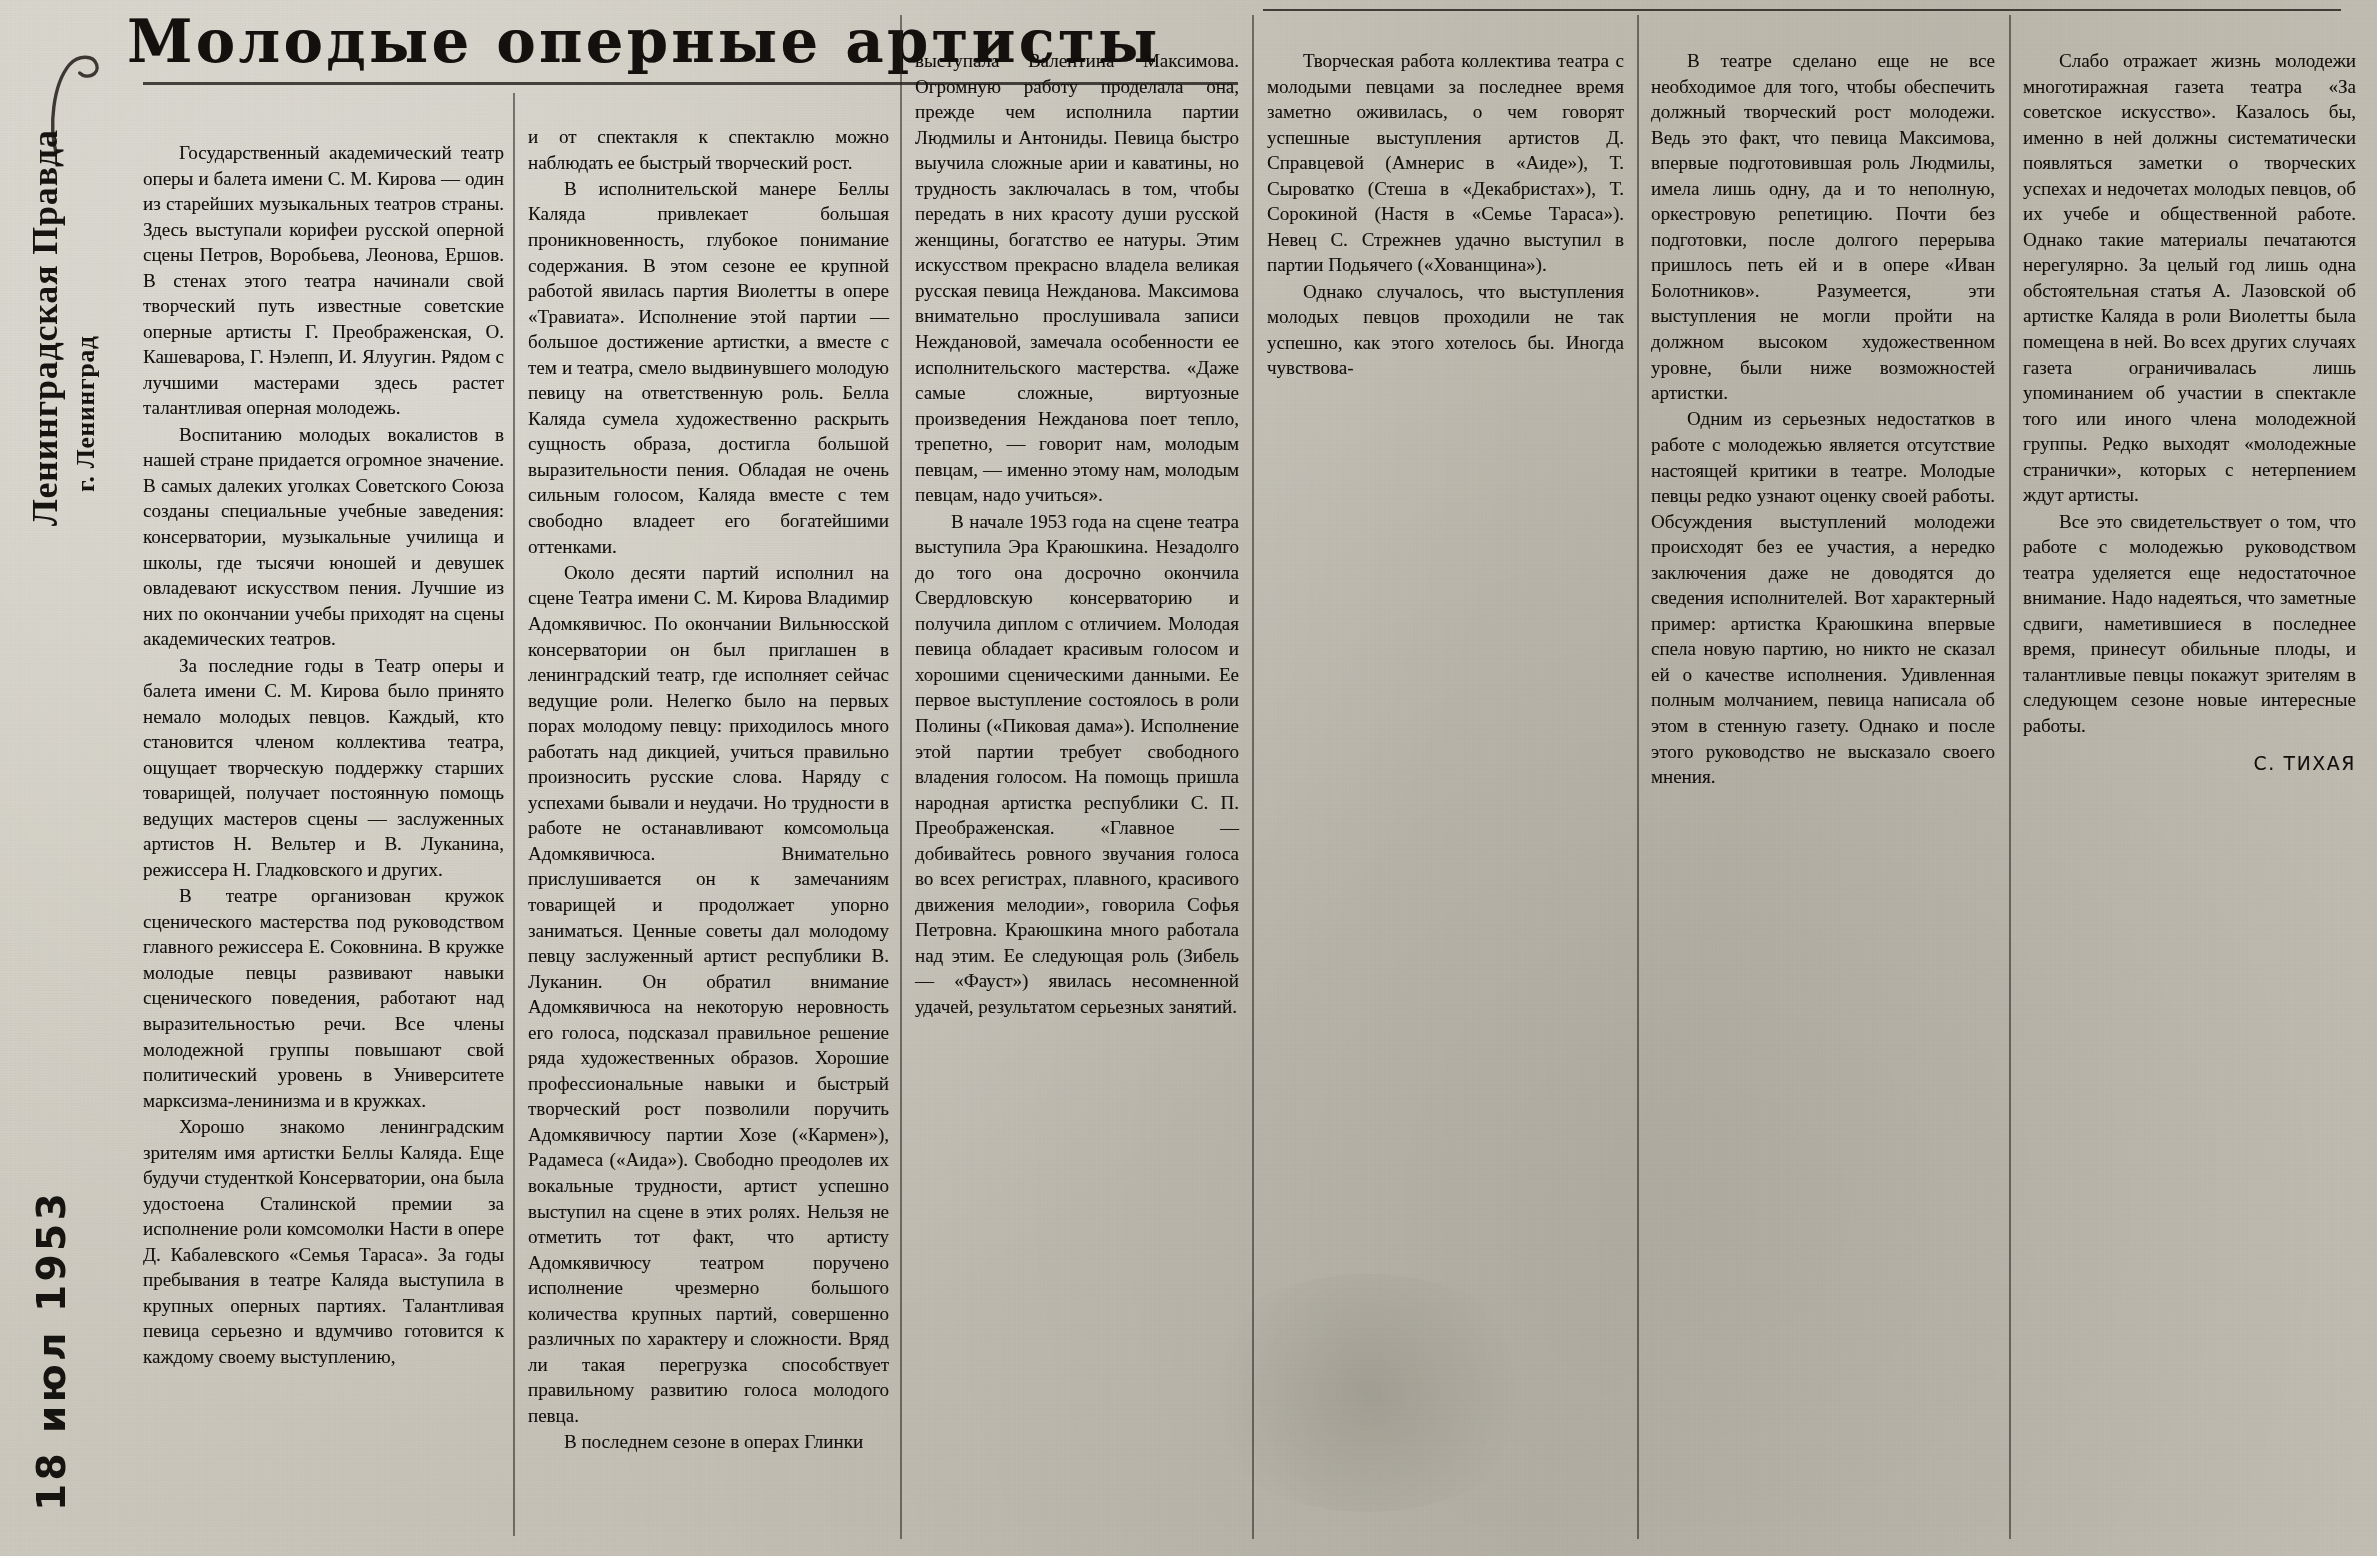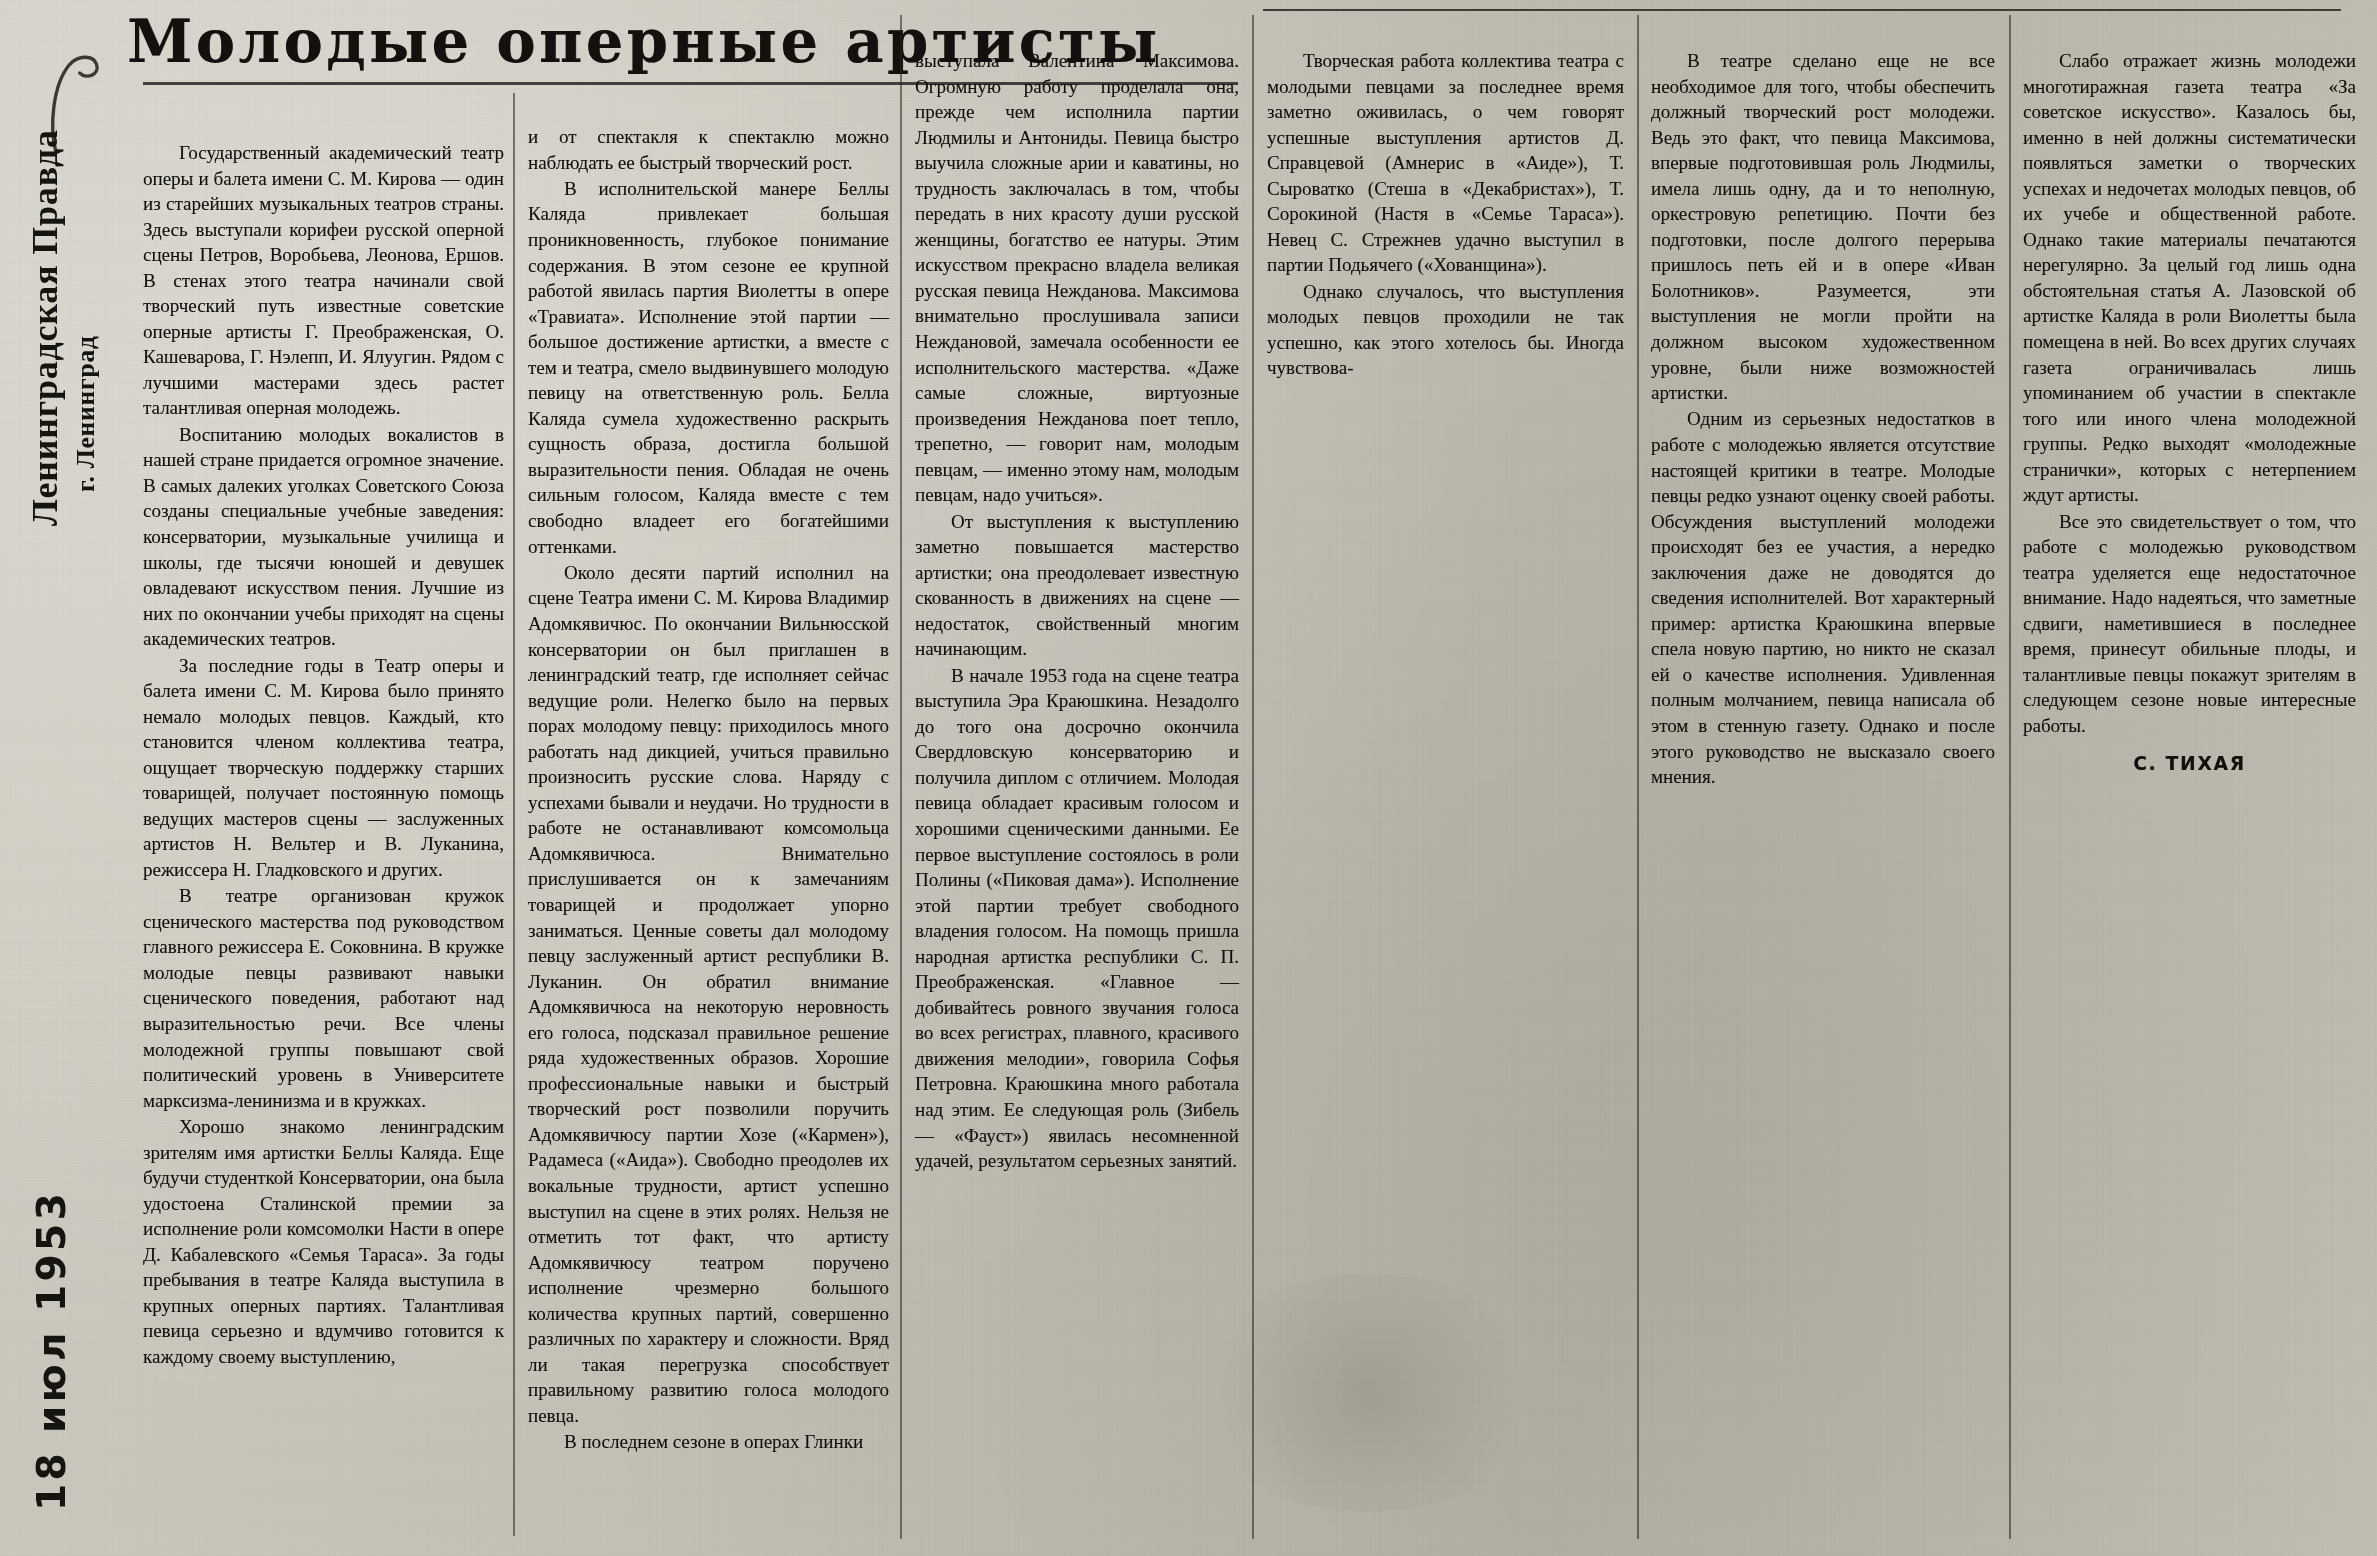--- a/index.html
+++ b/index.html
@@ -130,22 +130,22 @@
     margin-top: 31px;
   }
   .col p {
     margin: 0 0 0.8px 0;
     text-indent: 36px;
     text-shadow: 0.3px 0.2px 0 rgba(0,0,0,0.25);
   }
   .col p.no-indent { text-indent: 0; }
   .col p.sign {
     text-indent: 0;
-    text-align: center;
-    font-weight: bold;
+    text-align: right;
+    font-weight: normal;
     letter-spacing: 1.7px;
     margin-top: 12px;
     font-family: "DejaVu Sans", sans-serif;
     font-size: 18.7px;
   }
 
   #col1 { left: 143px;  top: 109px;  width: 361px; }
   #col2 { left: 528px;  top: 93px;  width: 361px; }
   #col3 { left: 915px; top: 17px;   width: 324px; }
   #col4 { left: 1267px; top: 17px;   width: 357px; }
@@ -200,21 +200,20 @@
 
   <div class="col" id="col2">
     <p class="no-indent">и от спектакля к спектаклю можно наблюдать ее быстрый творческий рост.</p>
     <p>В исполнительской манере Беллы Каляда привлекает большая проникновенность, глубокое понимание содержания. В этом сезоне ее крупной работой явилась партия Виолетты в опере «Травиата». Исполнение этой партии — большое достижение артистки, а вместе с тем и театра, смело выдвинувшего молодую певицу на ответственную роль. Белла Каляда сумела художественно раскрыть сущность образа, достигла большой выразительности пения. Обладая не очень сильным голосом, Каляда вместе с тем свободно владеет его богатейшими оттенками.</p>
     <p>Около десяти партий исполнил на сцене Театра имени С. М. Кирова Владимир Адомкявичюс. По окончании Вильнюсской консерватории он был приглашен в ленинградский театр, где исполняет сейчас ведущие роли. Нелегко было на первых порах молодому певцу: приходилось много работать над дикцией, учиться правильно произносить русские слова. Наряду с успехами бывали и неудачи. Но трудности в работе не останавливают комсомольца Адомкявичюса. Внимательно прислушивается он к замечаниям товарищей и продолжает упорно заниматься. Ценные советы дал молодому певцу заслуженный артист республики В. Луканин. Он обратил внимание Адомкявичюса на некоторую неровность его голоса, подсказал правильное решение ряда художественных образов. Хорошие профессиональные навыки и быстрый творческий рост позволили поручить Адомкявичюсу партии Хозе («Кармен»), Радамеса («Аида»). Свободно преодолев их вокальные трудности, артист успешно выступил на сцене в этих ролях. Нельзя не отметить тот факт, что артисту Адомкявичюсу театром поручено исполнение чрезмерно большого количества крупных партий, совершенно различных по характеру и сложности. Вряд ли такая перегрузка способствует правильному развитию голоса молодого певца.</p>
     <p>В последнем сезоне в операх Глинки</p>
   </div>
 
   <div class="col" id="col3">
     <p class="no-indent">выступала Валентина Максимова. Огромную работу проделала она, прежде чем исполнила партии Людмилы и Антониды. Певица быстро выучила сложные арии и каватины, но трудность заключалась в том, чтобы передать в них красоту души русской женщины, богатство ее натуры. Этим искусством прекрасно владела великая русская певица Нежданова. Максимова внимательно прослушивала записи Неждановой, замечала особенности ее исполнительского мастерства. «Даже самые сложные, виртуозные произведения Нежданова поет тепло, трепетно, — говорит нам, молодым певцам, — именно этому нам, молодым певцам, надо учиться».</p>
-    <p>От выступления к выступлению заметно повышается мастерство артистки; она преодолевает известную скованность в движениях на сцене — недостаток, свойственный многим начинающим.</p>
     <p>В начале 1953 года на сцене театра выступила Эра Краюшкина. Незадолго до того она досрочно окончила Свердловскую консерваторию и получила диплом с отличием. Молодая певица обладает красивым голосом и хорошими сценическими данными. Ее первое выступление состоялось в роли Полины («Пиковая дама»). Исполнение этой партии требует свободного владения голосом. На помощь пришла народная артистка республики С. П. Преображенская. «Главное — добивайтесь ровного звучания голоса во всех регистрах, плавного, красивого движения мелодии», говорила Софья Петровна. Краюшкина много работала над этим. Ее следующая роль (Зибель — «Фауст») явилась несомненной удачей, результатом серьезных занятий.</p>
   </div>
 
   <div class="col" id="col4">
     <p>Творческая работа коллектива театра с молодыми певцами за последнее время заметно оживилась, о чем говорят успешные выступления артистов Д. Справцевой (Амнерис в «Аиде»), Т. Сыроватко (Стеша в «Декабристах»), Т. Сорокиной (Настя в «Семье Тараса»). Невец С. Стрежнев удачно выступил в партии Подьячего («Хованщина»).</p>
     <p>Однако случалось, что выступления молодых певцов проходили не так успешно, как этого хотелось бы. Иногда чувствова-</p>
   </div>
 
   <div class="col" id="col5">
     <p>В театре сделано еще не все необходимое для того, чтобы обеспечить должный творческий рост молодежи. Ведь это факт, что певица Максимова, впервые подготовившая роль Людмилы, имела лишь одну, да и то неполную, оркестровую репетицию. Почти без подготовки, после долгого перерыва пришлось петь ей и в опере «Иван Болотников». Разумеется, эти выступления не могли пройти на должном высоком художественном уровне, были ниже возможностей артистки.</p>

